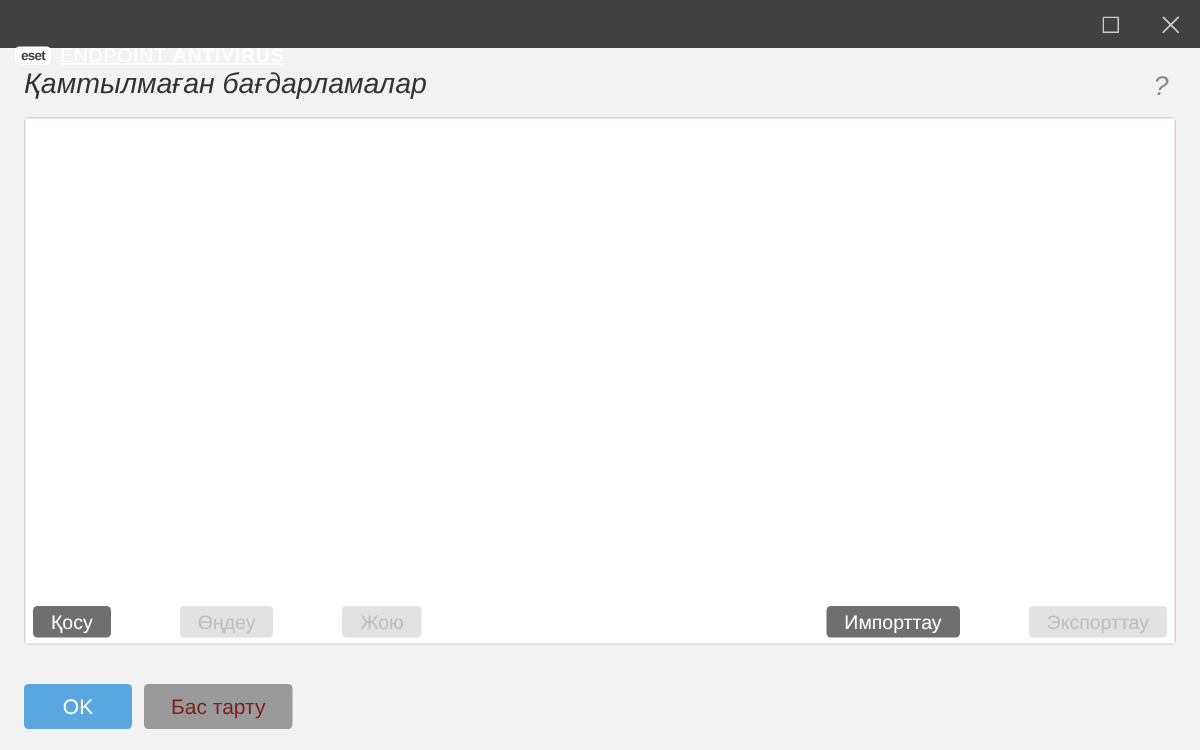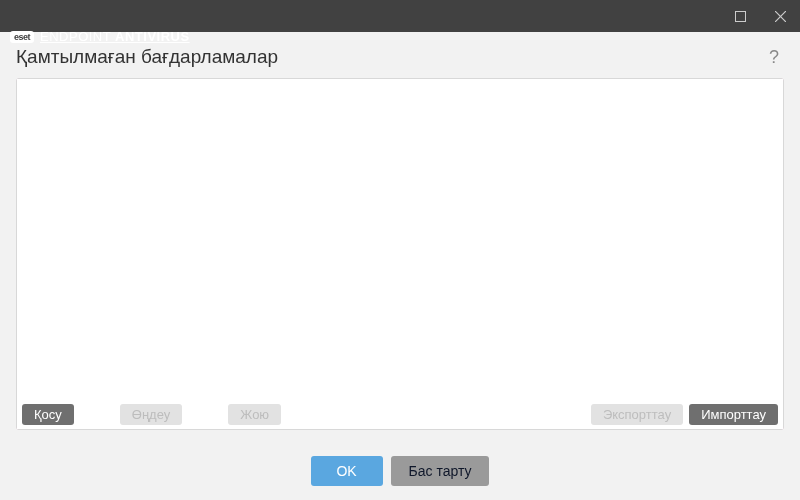--- a/index.html
+++ b/index.html
@@ -70,20 +70,21 @@
       flex: 1;
       padding: 14px 16px;
       display: flex;
       flex-direction: column;
     }
     .header-row {
       display: flex;
       align-items: center;
       justify-content: space-between;
       margin-bottom: 10px;
+      font-style: italic;
     }
     .page-title {
       font-size: 19px;
       font-weight: 400;
       color: #333;
     }
     .help-icon {
       color: #888;
       font-size: 18px;
       cursor: pointer;
@@ -124,39 +125,39 @@
     }
     .pill-btn.disabled {
       background: #e2e2e2;
       color: #bdbdbd;
       cursor: default;
       margin-left: 40px;
     }
     .footer {
       padding: 12px 16px 14px;
       display: flex;
-      justify-content: center;
+      justify-content: flex-start;
       gap: 8px;
     }
     .footer-btn {
       border: none;
       border-radius: 3px;
       padding: 7px 18px;
       font-size: 14px;
       font-family: inherit;
       cursor: pointer;
       min-width: 72px;
     }
     .footer-btn.primary {
       background: #5aa7e0;
       color: #fff;
     }
     .footer-btn.secondary {
       background: #9a9a9a;
-      color: #0f172a;
+      color: #7f1d1d;
     }
   </style>
 </head>
 <body>
 
 <div class="titlebar">
   <div class="titlebar-logo">
     <span class="logo-badge">eset</span>
     <span class="logo-text">
       <span>ENDPOINT </span><span class="bold">ANTIVIRUS</span>
@@ -183,22 +184,22 @@
     <div class="help-icon">?</div>
   </div>
 
   <div class="list-panel">
     <div class="list-area"></div>
     <div class="list-toolbar">
       <button class="pill-btn">Қосу</button>
       <button class="pill-btn disabled">Өңдеу</button>
       <button class="pill-btn disabled">Жою</button>
       <span class="spacer"></span>
+      <button class="pill-btn">Импорттау</button>
       <button class="pill-btn disabled">Экспорттау</button>
-      <button class="pill-btn">Импорттау</button>
     </div>
   </div>
 </div>
 
 <div class="footer">
   <button class="footer-btn primary">OK</button>
   <button class="footer-btn secondary">Бас тарту</button>
 </div>
 
 </body></html>

